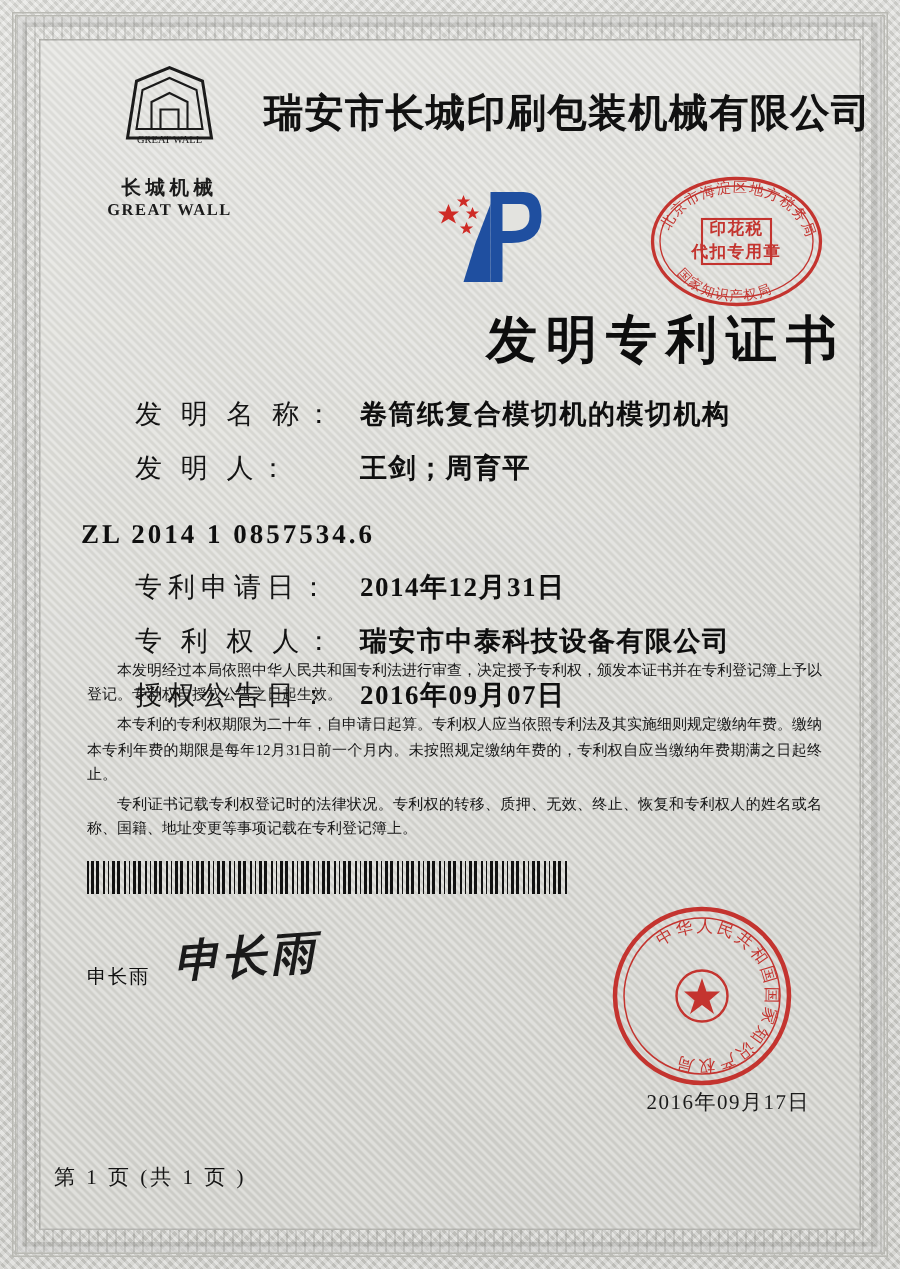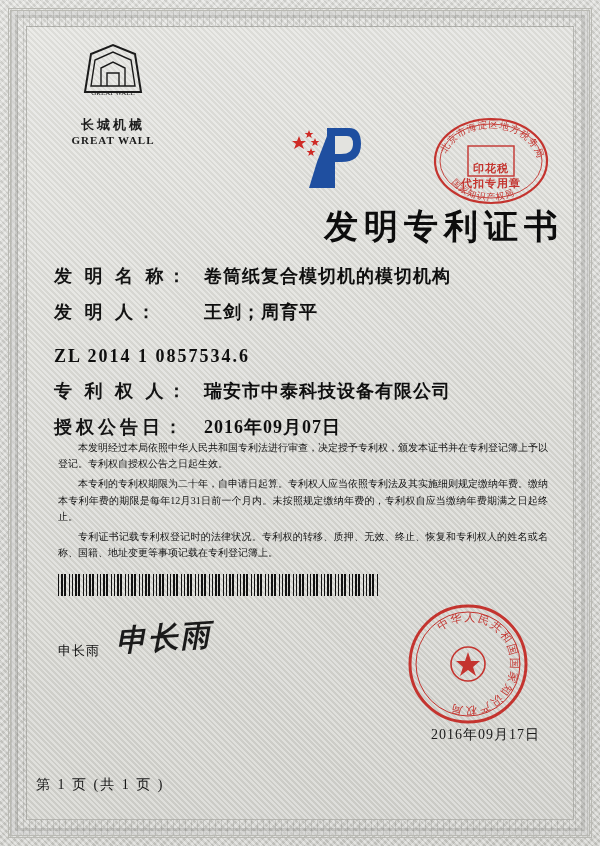--- a/index.html
+++ b/index.html
@@ -65,38 +65,38 @@
   .certno{
     position:absolute;left:22px;top:108px;
     font-size:16px;letter-spacing:2px;color:#161616;
   }
   .blue-emblem{position:absolute;left:255px;top:86px;width:80px;height:72px;}
   .stamp-square{
     position:absolute;right:14px;top:80px;width:118px;height:90px;
     color:#c4342f;
   }
   .stamp-square .sq-text{
-    position:absolute;left:0;top:15px;width:100%;height:100%;
+    position:absolute;left:0;top:0;width:100%;height:100%;
     display:flex;flex-direction:column;align-items:center;justify-content:center;
     font-size:11px;line-height:1.35;font-weight:bold;letter-spacing:1px;
   }
 
   
   .title{
     position:absolute;left:0;right:0;top:168px;text-align:right;
     font-size:34px;font-weight:bold;letter-spacing:6px;color:#0d0d0d;
   }
 
   
   .fields{position:absolute;left:18px;right:14px;top:228px;}
   .frow{
     display:flex;align-items:baseline;margin-bottom:12px;font-size:18px;color:#111;
   }
   .flabel{
-    width:150px;flex:0 0 150px;letter-spacing:4px;font-weight:bold;color:#141414;
+    width:150px;flex:0 0 150px;letter-spacing:4px;font-weight:normal;color:#141414;margin-left:36px;
   }
   .fvalue{font-weight:bold;letter-spacing:1px;color:#0f0f0f;}
   .fvalue.wide{letter-spacing:2px;margin-top:10px;}
 
   
   .paras{position:absolute;left:22px;right:16px;top:404px;font-size:10px;line-height:1.62;color:#151515;text-align:justify;}
   .paras p{margin:0 0 4px 0;text-indent:2em;}
 
   
   .barcode{position:absolute;left:22px;top:538px;width:320px;height:22px;
@@ -143,20 +143,21 @@
             <path d="M4 50 L10 12 L32 3 L54 12 L60 50 Z" fill="none" stroke="#1b1b1b" stroke-width="2"></path>
             <path d="M10 44 L14 18 L32 10 L50 18 L54 44 Z" fill="none" stroke="#1b1b1b" stroke-width="1.4"></path>
             <path d="M20 44 L20 26 L32 20 L44 26 L44 44" fill="none" stroke="#1b1b1b" stroke-width="1.4"></path>
             <path d="M26 44 L26 31 L38 31 L38 44" fill="none" stroke="#1b1b1b" stroke-width="1.4"></path>
             <text x="32" y="53" font-size="7" text-anchor="middle" fill="#1b1b1b" font-family="Liberation Serif, serif">GREAT WALL</text>
           </svg>
         </div>
         <div class="logo-cn">长城机械</div>
         <div class="logo-en">GREAT WALL</div>
       </div>
+      <div class="company">瑞安市长城印刷包装机械有限公司</div>
     </div>
 
 
     <div class="blue-emblem">
       <svg viewBox="0 0 80 72" width="80" height="72" aria-hidden="true">
         <path d="M36 6 L58 6 Q70 6 70 22 Q70 40 50 40 L44 40 L44 66 L36 66 Z" fill="#1f4fa0"></path>
         <path d="M44 14 L56 14 Q62 14 62 22 Q62 32 50 32 L44 32 Z" fill="#e3e3df"></path>
         <path d="M26 40 L36 14 L36 66 L18 66 Z" fill="#1f4fa0"></path>
         <g fill="#cf2b26">
           <polygon points="8,14 10,19 15,19 11,22 13,27 8,24 3,27 5,22 1,19 6,19"></polygon>
@@ -197,20 +198,24 @@
         <div class="fvalue">卷筒纸复合模切机的模切机构</div>
       </div>
       <div class="frow">
         <div class="flabel">发 明 人：</div>
         <div class="fvalue">王剑；周育平</div>
       </div>
       <div class="frow">
         <div class="fvalue wide">ZL 2014 1 0857534.6</div>
       </div>
       <div class="frow">
+        <div class="flabel">专利申请日：</div>
+        <div class="fvalue">2014年12月31日</div>
+      </div>
+      <div class="frow">
         <div class="flabel">专 利 权 人：</div>
         <div class="fvalue">瑞安市中泰科技设备有限公司</div>
       </div>
       <div class="frow">
         <div class="flabel">授权公告日：</div>
         <div class="fvalue">2016年09月07日</div>
       </div>
     </div>
 
     <div class="paras">

